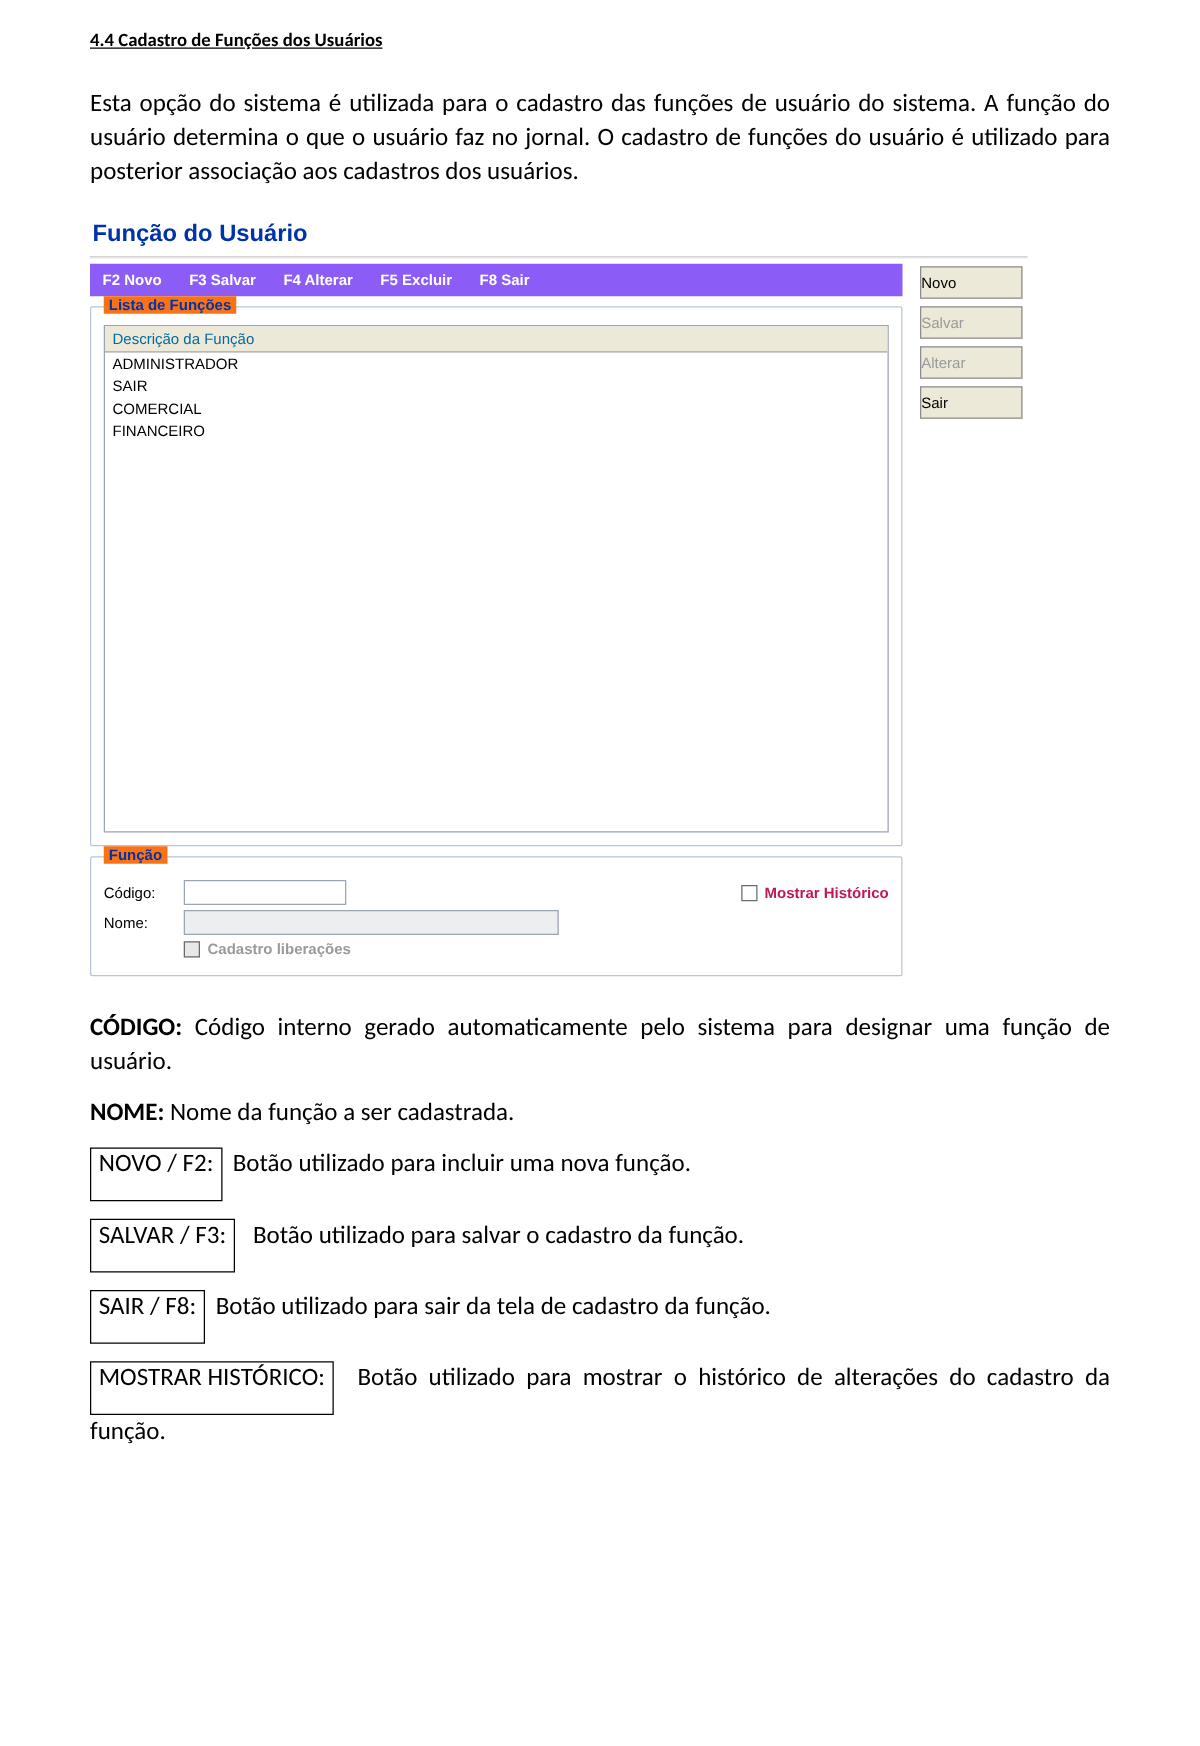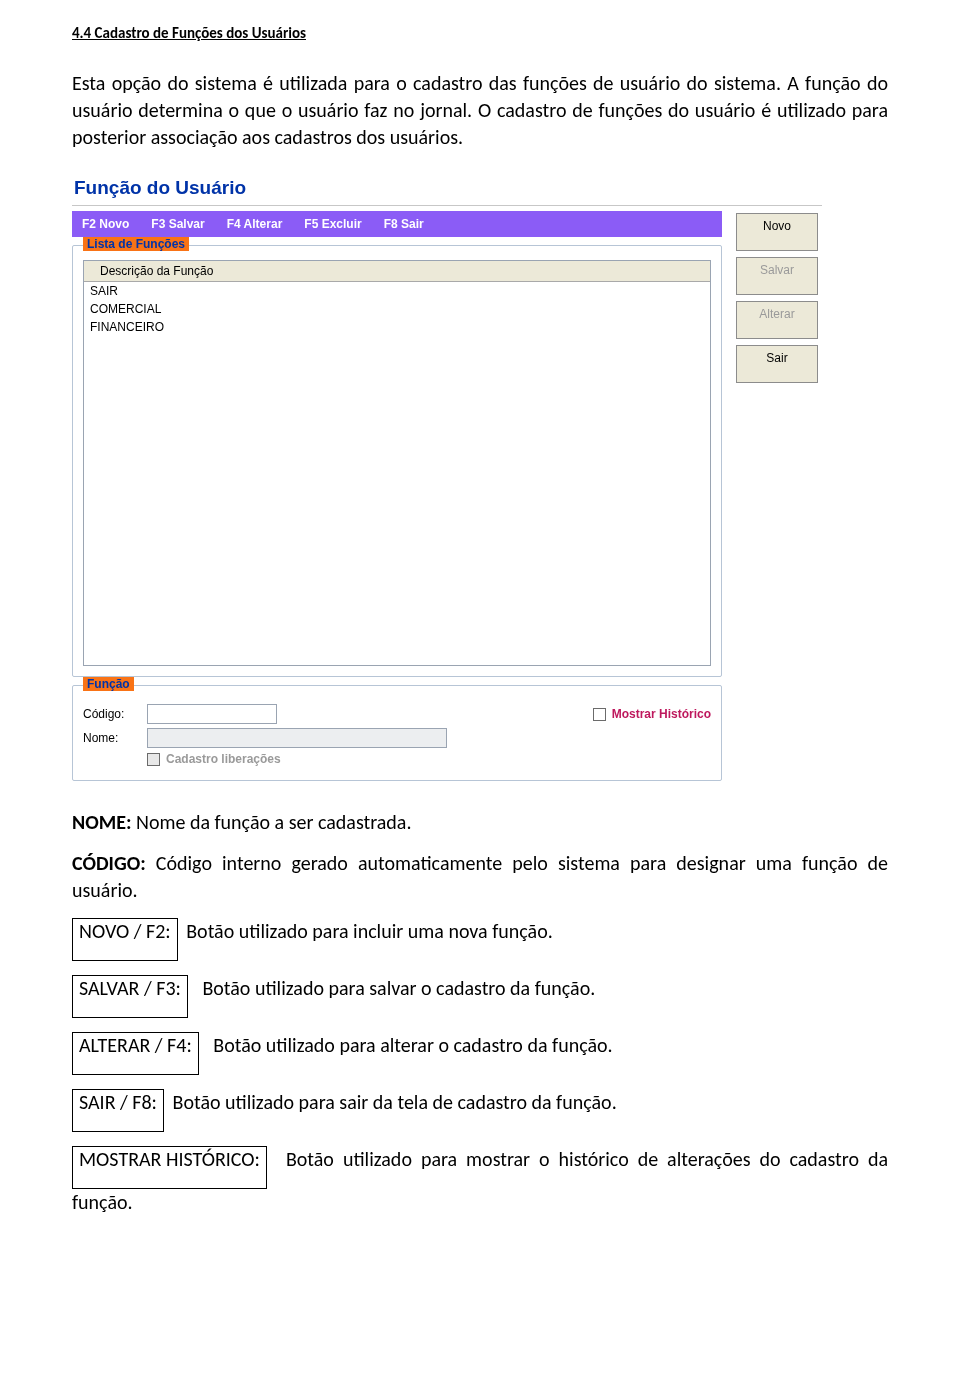--- a/index.html
+++ b/index.html
@@ -85,22 +85,22 @@
     border: 1px solid #9aa4b2;
     background: #ffffff;
     height: 406px;
     width: 100%;
     overflow: hidden;
   }
   .listbox-header {
     background: #ece9d8;
     border-bottom: 1px solid #a9a9a9;
     font-size: 12px;
-    padding: 3px 16px;
-    color: #000000;
+    padding: 3px 6px;
+    color: #0369a1;
   }
   .listbox-rows {
   }
   .listbox-row {
     font-size: 12px;
     padding: 1px 6px;
     line-height: 16px;
     color: #000;
     font-family: Tahoma, Arial, sans-serif;
   }
@@ -147,25 +147,24 @@
 
   .right-col {
     width: 86px;
     padding-top: 2px;
     display: flex;
     flex-direction: column;
     gap: 6px;
   }
   .winbtn {
     width: 82px;
-    height: 38px;
+    height: 26px;
     border: 1px solid #8c8c8c;
     background: #ece9d8;
     font-size: 12px;
-    text-align: center;
     line-height: 24px;
     font-family: Tahoma, Arial, sans-serif;
     color: #000;
   }
   .winbtn.disabled { color: #9a9a9a; }
 
   
   .desc-block { margin-top: 26px; }
   .desc-line {
     font-size: 20px;
@@ -202,20 +201,21 @@
         <span>F4 Alterar</span>
         <span>F5 Excluir</span>
         <span>F8 Sair</span>
       </div>
 
       <div class="groupbox">
         <div class="groupbox-legend">Lista de Funções</div>
         <div class="listbox">
           <div class="listbox-header">Descrição da Função</div>
           <div class="listbox-rows">
+            <div class="listbox-row">ADMINISTRADOR</div>
             <div class="listbox-row">SAIR</div>
             <div class="listbox-row">COMERCIAL</div>
             <div class="listbox-row">FINANCEIRO</div>
           </div>
         </div>
       </div>
 
       <div class="groupbox funcao-box">
         <div class="groupbox-legend">Função</div>
 
@@ -249,43 +249,39 @@
       <div class="winbtn disabled">Salvar</div>
       <div class="winbtn disabled">Alterar</div>
       <div class="winbtn">Sair</div>
     </div>
   </div>
 </div>
 
 <div class="desc-block">
 
   <p class="desc-line">
+    <span class="label-strong">CÓDIGO:</span>
+    <span>Código interno gerado automaticamente pelo sistema para designar uma função de usuário.</span>
+  </p>
+
+  <p class="desc-line">
     <span class="label-strong">NOME:</span>
     <span>Nome da função a ser cadastrada.</span>
   </p>
 
   <p class="desc-line">
-    <span class="label-strong">CÓDIGO:</span>
-    <span>Código interno gerado automaticamente pelo sistema para designar uma função de usuário.</span>
-  </p>
-
-  <p class="desc-line">
     <span class="boxed">NOVO / F2:</span>
     <span>Botão utilizado para incluir uma nova função.</span>
   </p>
 
   <p class="desc-line">
     <span class="boxed big-gap">SALVAR / F3:</span>
     <span>Botão utilizado para salvar o cadastro da função.</span>
   </p>
 
-  <p class="desc-line">
-    <span class="boxed big-gap">ALTERAR / F4:</span>
-    <span>Botão utilizado para alterar o cadastro da função.</span>
-  </p>
 
   <p class="desc-line">
     <span class="boxed">SAIR / F8:</span>
     <span>Botão utilizado para sair da tela de cadastro da função.</span>
   </p>
 
   <p class="desc-line">
     <span class="boxed big-gap">MOSTRAR HISTÓRICO:</span>
     <span>Botão utilizado para mostrar o histórico de alterações do cadastro da função.</span>
   </p>

